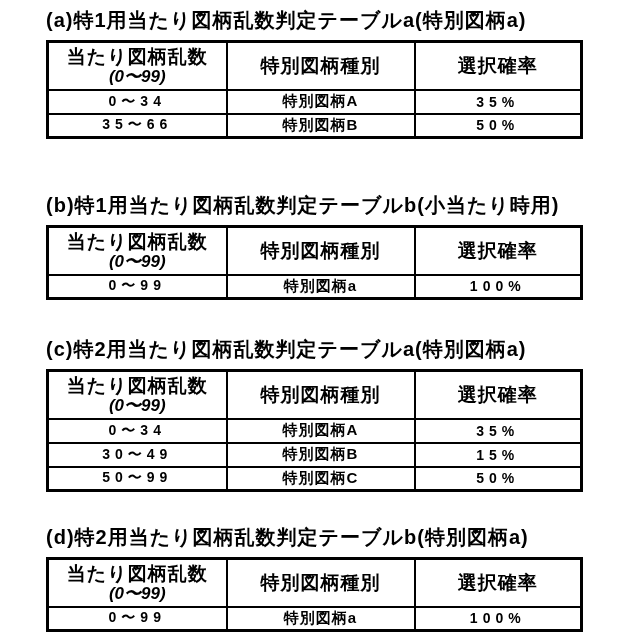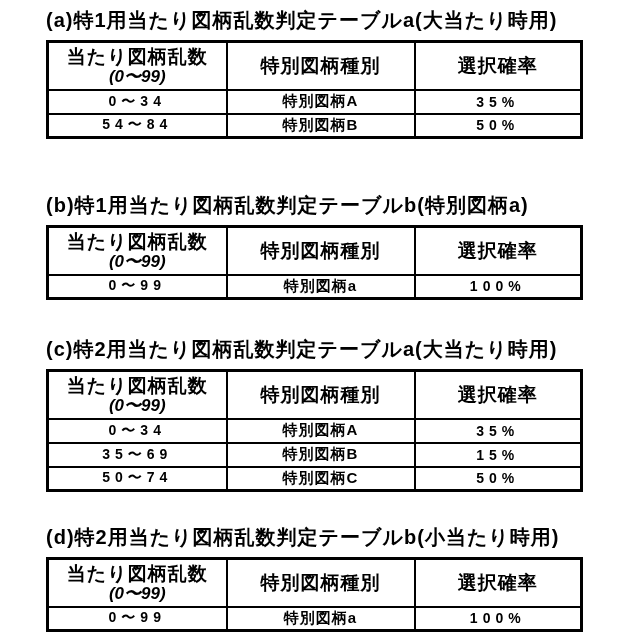--- a/index.html
+++ b/index.html
@@ -52,21 +52,21 @@
   .h-sub  { display: block; font-size: 17px; line-height: 19px; letter-spacing: 0px; font-style: italic; }
   .tbl td.num { font-size: 14px; letter-spacing: 5px; }
   .tbl td.sym { font-size: 15px; letter-spacing: 1px; }
 </style>
 </head>
 <body>
 
 <div class="page">
 
   <section class="section sec-a">
-    <h2 class="title">(a)特1用当たり図柄乱数判定テーブルa(大当たり時用)</h2>
+    <h2 class="title">(a)特1用当たり図柄乱数判定テーブルa(特別図柄a)</h2>
     <table class="tbl">
       <colgroup>
           <col class="c1">
           <col class="c2">
           <col class="c3">
         </colgroup>
       <thead>
         <tr>
           <th>
             <span class="h-main">当たり図柄乱数</span>
@@ -76,30 +76,30 @@
           <th>選択確率</th>
         </tr>
       </thead>
       <tbody>
         <tr>
           <td class="num">0〜34</td>
           <td class="sym">特別図柄A</td>
           <td class="num">35%</td>
         </tr>
         <tr>
-          <td class="num">54〜84</td>
+          <td class="num">35〜66</td>
           <td class="sym">特別図柄B</td>
           <td class="num">50%</td>
         </tr>
       </tbody>
     </table>
   </section>
 
   <section class="section sec-b">
-    <h2 class="title">(b)特1用当たり図柄乱数判定テーブルb(特別図柄a)</h2>
+    <h2 class="title">(b)特1用当たり図柄乱数判定テーブルb(小当たり時用)</h2>
     <table class="tbl">
       <colgroup>
           <col class="c1">
           <col class="c2">
           <col class="c3">
         </colgroup>
       <thead>
         <tr>
           <th>
             <span class="h-main">当たり図柄乱数</span>
@@ -113,21 +113,21 @@
         <tr>
           <td class="num">0〜99</td>
           <td class="sym">特別図柄a</td>
           <td class="num">100%</td>
         </tr>
       </tbody>
     </table>
   </section>
 
   <section class="section sec-c">
-    <h2 class="title">(c)特2用当たり図柄乱数判定テーブルa(大当たり時用)</h2>
+    <h2 class="title">(c)特2用当たり図柄乱数判定テーブルa(特別図柄a)</h2>
     <table class="tbl">
       <colgroup>
           <col class="c1">
           <col class="c2">
           <col class="c3">
         </colgroup>
       <thead>
         <tr>
           <th>
             <span class="h-main">当たり図柄乱数</span>
@@ -137,35 +137,35 @@
           <th>選択確率</th>
         </tr>
       </thead>
       <tbody>
         <tr>
           <td class="num">0〜34</td>
           <td class="sym">特別図柄A</td>
           <td class="num">35%</td>
         </tr>
         <tr>
-          <td class="num">35〜69</td>
+          <td class="num">30〜49</td>
           <td class="sym">特別図柄B</td>
           <td class="num">15%</td>
         </tr>
         <tr>
-          <td class="num">50〜74</td>
+          <td class="num">50〜99</td>
           <td class="sym">特別図柄C</td>
           <td class="num">50%</td>
         </tr>
       </tbody>
     </table>
   </section>
 
   <section class="section sec-d">
-    <h2 class="title">(d)特2用当たり図柄乱数判定テーブルb(小当たり時用)</h2>
+    <h2 class="title">(d)特2用当たり図柄乱数判定テーブルb(特別図柄a)</h2>
     <table class="tbl">
       <colgroup>
           <col class="c1">
           <col class="c2">
           <col class="c3">
         </colgroup>
       <thead>
         <tr>
           <th>
             <span class="h-main">当たり図柄乱数</span>

